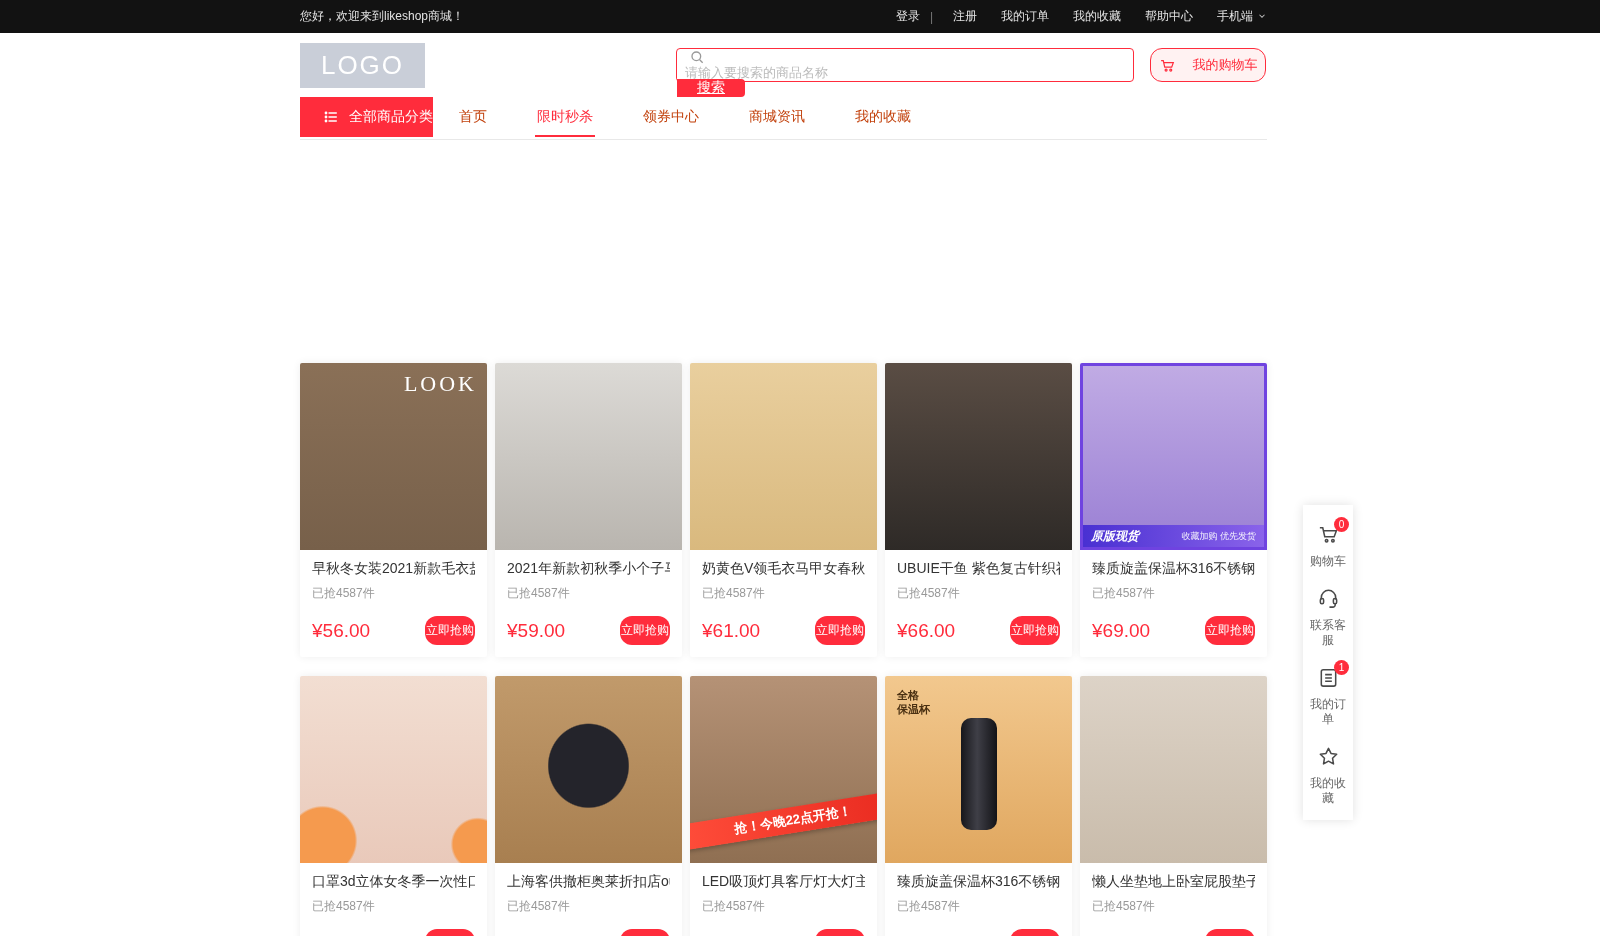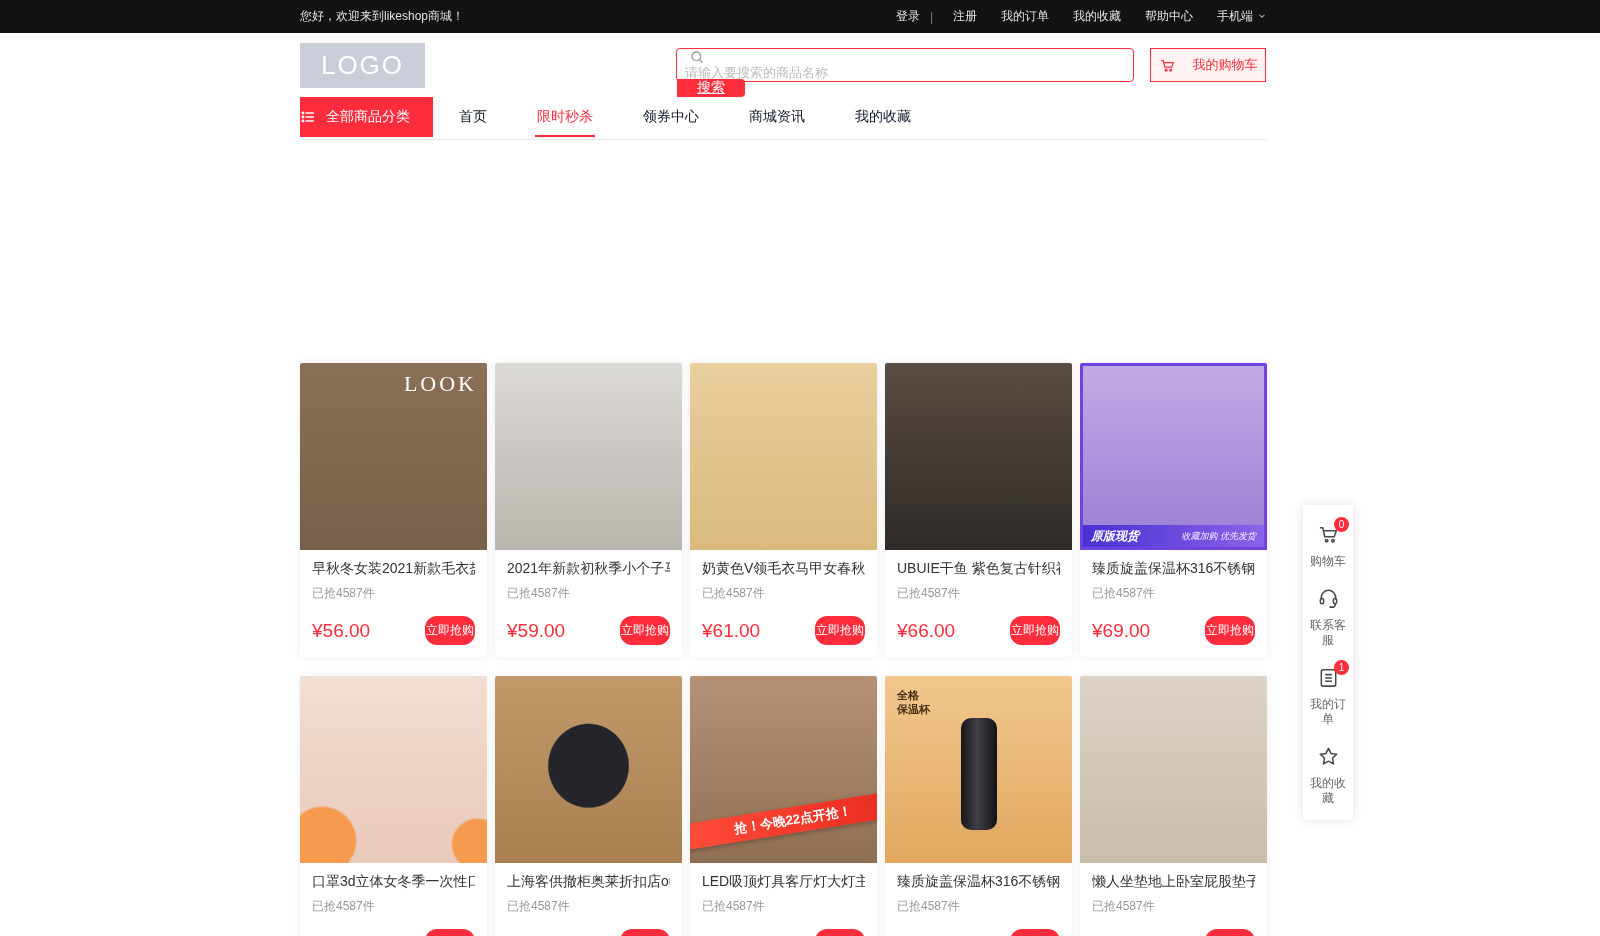--- a/index.html
+++ b/index.html
@@ -24,29 +24,29 @@
           font-size:26px; letter-spacing:2px; cursor:pointer; }
   .search-box { position:absolute; left:376px; top:15px; width:458px; height:34px; border:1px solid var(--accent);
                 border-radius:4px; display:flex; align-items:flex-start; background:#fff;flex-direction:column; }
   .search-box .mag { margin-left:12px; color:#999; display:flex; }
   .search-box input { flex:1; border:none; outline:none; font-size:13px; padding:0 8px; color:#333; min-width:0;
                       font-family:inherit; }
   .search-box input::placeholder { color:#bbb; }
   .search-btn { width:68px; height:34px; margin:-1px -1px -1px 0; border:none; background:var(--accent); color:#fff;
                 font-size:14px; border-radius:0 4px 4px 0; cursor:pointer; font-family:inherit;text-decoration:underline; }
   .cart-btn { position:absolute; left:850px; top:15px; width:116px; height:34px; border:1px solid var(--accent);
-              background:#fff2f2; color:var(--accent); border-radius:0; display:flex; align-items:center;
+              background:#fff2f2; color:var(--accent); border-radius:12px; display:flex; align-items:center;
               justify-content:center; gap:17px; font-size:13px; cursor:pointer; font-family:inherit; }
 
   
   .nav { height:43px; display:flex; align-items:flex-start; border-bottom:1px solid #e8e8e8; }
   .cat-btn { width:133px; height:40px; background:var(--accent); color:#fff; border:none; display:flex; align-items:center;
-             justify-content:flex-start; gap:10px; font-size:14px; cursor:pointer; font-family:inherit; }
+             justify-content:flex-end; gap:10px; font-size:14px; cursor:pointer; font-family:inherit; }
   .nav-links { display:flex; align-items:flex-start; margin-left:24px; gap:46px; }
-  .nav-link { font-size:14px; color:#0f172a; cursor:pointer; padding:11px 2px; }
+  .nav-link { font-size:14px; color:#c2410c; cursor:pointer; padding:11px 2px; }
   .nav-link.active { color:var(--accent); padding-bottom:9px; border-bottom:2px solid var(--accent); }
 
   .spacer { height:223px; }
 
   
   .grid { display:flex; flex-wrap:wrap; gap:19px 8px; }
   .card { width:187px; background:#fff; box-shadow:0 0 8px rgba(0,0,0,0.07); border-radius:2px; cursor:pointer; }
   .card-img { width:100%; height:187px; position:relative; border-radius:2px 2px 0 0; overflow:hidden; }
   .card-info { padding:10px 12px 12px; }
   .card-title { font-size:14px; color:#333; white-space:nowrap; overflow:hidden; }
@@ -55,21 +55,21 @@
   .card-price { color:var(--accent); font-size:19px; }
   .buy-btn { background:var(--accent); color:#fff; border:none; font-size:12px; padding:6px 1px; border-radius:12px;
              cursor:pointer; font-family:inherit; }
 
   
   .ov-look { position:absolute; top:8px; right:10px; color:#fff; font-family:"Liberation Serif","DejaVu Serif",serif;
              font-size:22px; letter-spacing:3px; }
   .ov-banner { position:absolute; left:0; right:0; bottom:0; height:22px; background:linear-gradient(90deg,#4930d2,#8a63ea);
                display:flex; align-items:center; justify-content:space-between; padding:0 8px; color:#fff; }
   .ov-banner-left { font-size:12px; font-weight:bold; font-style:italic; }
-  .ov-banner-right { font-size:9px; opacity:.92;font-style:italic; }
+  .ov-banner-right { font-size:9px; opacity:.92; }
   .ov-ribbon { position:absolute; left:-12px; bottom:30px; width:230px; transform:rotate(-9deg);
                background:linear-gradient(90deg,#ff4d3a,#e8291f); color:#fff; font-size:13px; font-weight:bold;
                text-align:center; padding:4px 0; box-shadow:0 2px 4px rgba(0,0,0,.25); }
   .ov-brand { position:absolute; top:12px; left:12px; font-size:11px; font-weight:bold; color:#4a3012;
               line-height:1.3; white-space:pre-line; }
   .ov-bottle { position:absolute; top:42px; left:50%; transform:translateX(-50%); width:36px; height:112px;
                border-radius:10px; background:linear-gradient(90deg,#17171b,#3f3f47 45%,#131317); }
 
   
   .float-bar { position:absolute; left:1303px; top:505px; width:50px; background:#fff;

